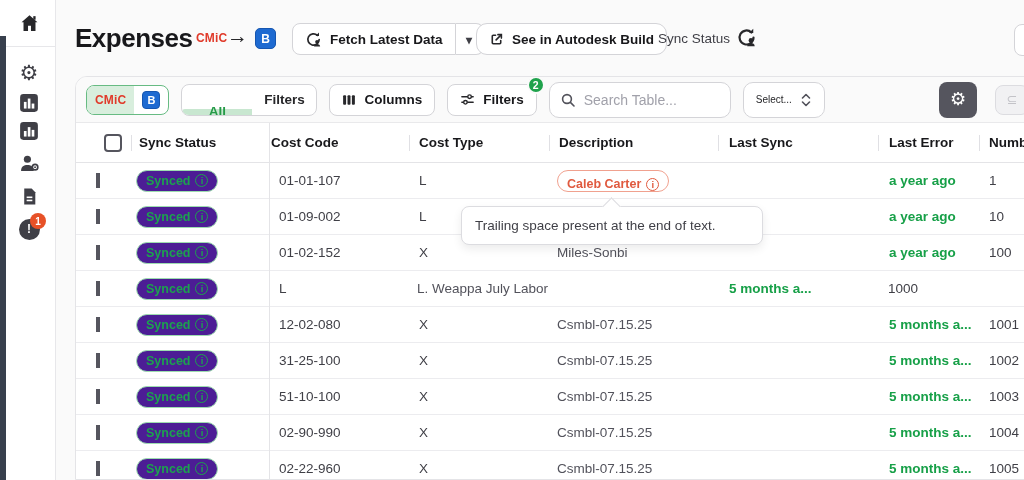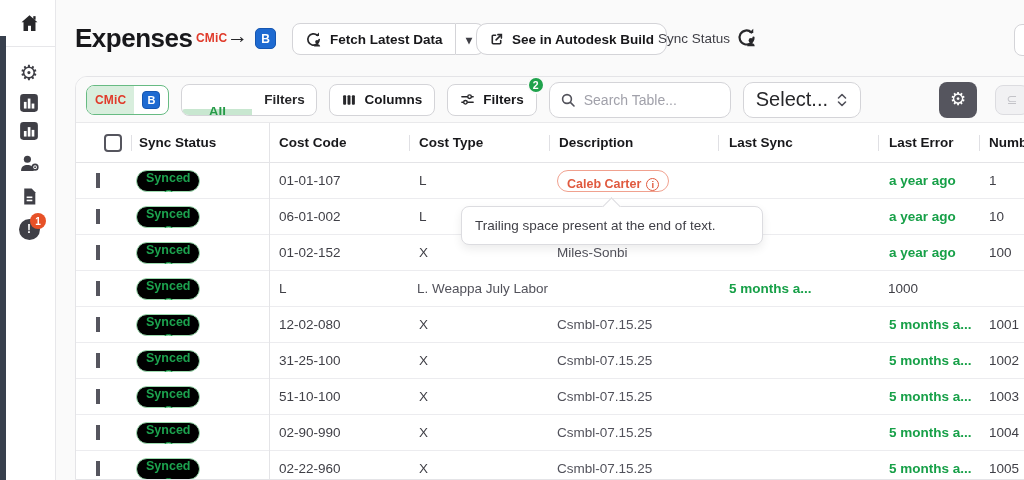--- a/index.html
+++ b/index.html
@@ -69,21 +69,21 @@
   .filters-badge { position:absolute; top:-9px; right:-9px; width:18px; height:18px; border-radius:50%;
     background:#1fa24c; border:2px solid #fafafa; color:#fff; font-size:10.5px; font-weight:bold;
     display:flex; align-items:center; justify-content:center; }
 
   .search-box { display:flex; align-items:center; gap:8px; width:182px; height:36px; background:#fff;
     border:1px solid #d4d4d8; border-radius:10px; padding:0 10px; flex:none; }
   .search-box input { border:none; outline:none; width:130px; font-size:14px; color:#27272a;
     font-family:"Liberation Sans", sans-serif; background:transparent; }
   .search-box input::placeholder { color:#a1a1aa; }
   .select-box { display:flex; align-items:center; gap:8px; height:36px; background:#fff;
-    border:1px solid #d4d4d8; border-radius:10px; padding:0 12px; font-size:20px; color:#27272a;
+    border:1px solid #d4d4d8; border-radius:10px; padding:0 12px; font-size:10px; color:#27272a;
     cursor:pointer; flex:none; }
   .gear-btn { margin-left:auto; width:38px; height:36px; border-radius:8px; background:#55555e;
     color:#fff; display:flex; align-items:center; justify-content:center; cursor:pointer; flex:none; }
   .gear-btn .gear-glyph::before { font-size:18px; }
   .tb-overflow { width:34px; height:30px; border:1px solid #dcdce0; background:#f1f1f3;
     border-radius:8px; margin-left:6px; color:#c3c3c8; display:flex; align-items:center;
     justify-content:center; font-size:13px; flex:none; }
   .tb-overflow::before { content:"\2286"; }
 
   
@@ -93,21 +93,21 @@
   .th { padding-left:8px; position:relative; height:100%; display:flex; align-items:center; }
   .th.tick::before { content:""; position:absolute; left:0; top:12px; height:16px; width:1px; background:#e0e0e4; }
   .trow { height:36px; border-bottom:1px solid #ececef; font-size:13.5px; color:#3f3f46; }
   .td { padding-left:10px; overflow:hidden; white-space:nowrap; }
   .cb { width:18px; height:18px; border:2px solid #55555e; border-radius:4px; background:#fff;
     margin-left:20px; cursor:pointer; }
   .pin-line { position:absolute; left:193px; top:46px; bottom:0; width:1px; background:#e4e4e7; }
 
   .pill { display:inline-flex; align-items:center; gap:5px; height:22px; padding:0 9px;
     border-radius:11px; font-size:12.5px; font-weight:bold; }
-  .pill.synced { border:1.5px solid #9ddcb0; color:#1ca24e; background:#000000; margin-left:5px;flex-direction:column; }
+  .pill.synced { border:1.5px solid #9ddcb0; color:#1ca24e; background:#4c1d95; margin-left:5px; }
   .pill.warn { border:1.5px solid #f0a18f; color:#e05a3f; background:#fff;align-items:flex-end; }
   .info { width:13px; height:13px; border:1.3px solid currentColor; border-radius:50%; display:inline-flex;
     align-items:center; justify-content:center; font-size:9.5px; font-weight:bold; }
   .info::before { content:"i"; }
   .sync-ago { color:#17a048; font-weight:bold; }
   .desc-text { color:#52525b; }
 
   
   .tooltip { position:absolute; left:461px; top:206px; width:302px; background:#fff;
     border:1px solid #dcdce0; border-radius:8px; box-shadow:0 4px 10px rgba(0,0,0,0.08);
@@ -276,21 +276,21 @@
         <span class="gear-glyph"></span>
       </div>
     <div class="tb-overflow"></div>
   </div>
 
   <div class="tgrid thead">
     <div class="th">
         <span class="cb" style="margin-left:20px"></span>
       </div>
     <div class="th tick">Sync Status</div>
-    <div class="th" style="padding-left:10px">Cost Code</div>
+    <div class="th" style="padding-left:2px">Cost Code</div>
     <div class="th tick" style="padding-left:10px">Cost Type</div>
     <div class="th tick" style="padding-left:10px">Description</div>
     <div class="th tick" style="padding-left:11px">Last Sync</div>
     <div class="th tick" style="padding-left:11px">Last Error</div>
     <div class="th tick" style="padding-left:10px">Number</div>
   </div>
 
   <div id="tbody">
   <div class="tgrid trow">
     <div class="td" style="padding-left:0"><span class="cb"></span></div>
@@ -315,21 +315,21 @@
   </div>
 
   <div class="tgrid trow">
     <div class="td" style="padding-left:0"><span class="cb"></span></div>
     <div class="td" style="padding-left:0">
       <span class="pill synced">
         <span>Synced</span>
         <span class="info"></span>
       </span>
     </div>
-    <div class="td">06-01-002</div>
+    <div class="td">01-09-002</div>
     <div class="td">L</div>
     <div class="td" style="padding-left:8px">
       <span class="desc-text"></span>
       
     </div>
     <div class="td" style="padding-left:11px"></div>
     <div class="td sync-ago" style="padding-left:11px">a year ago</div>
     <div class="td">10</div>
   </div>
 

